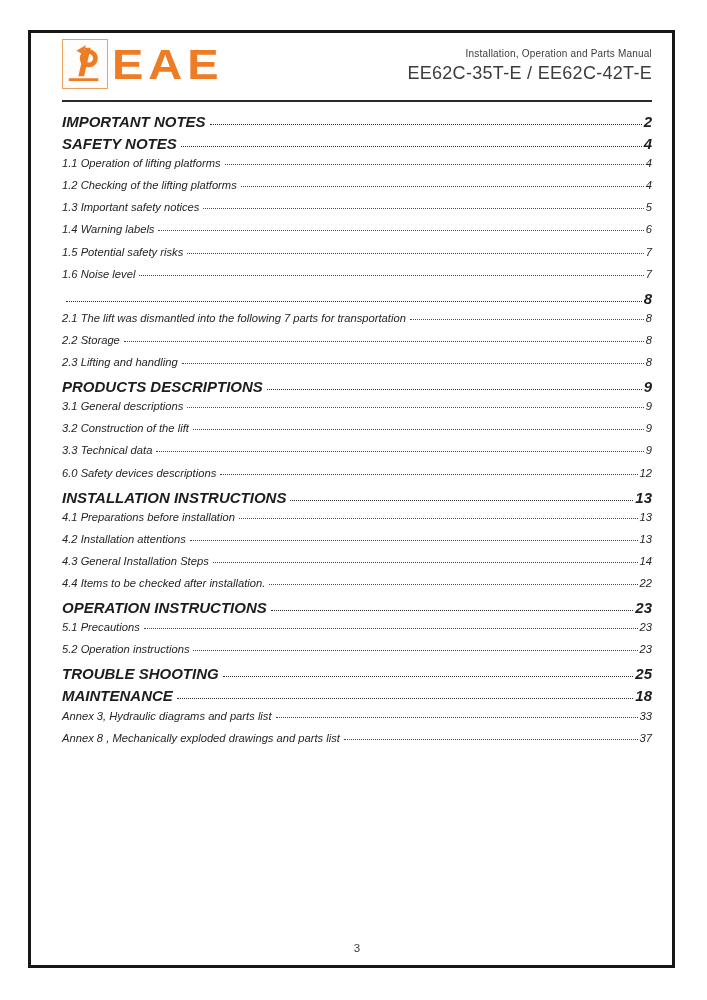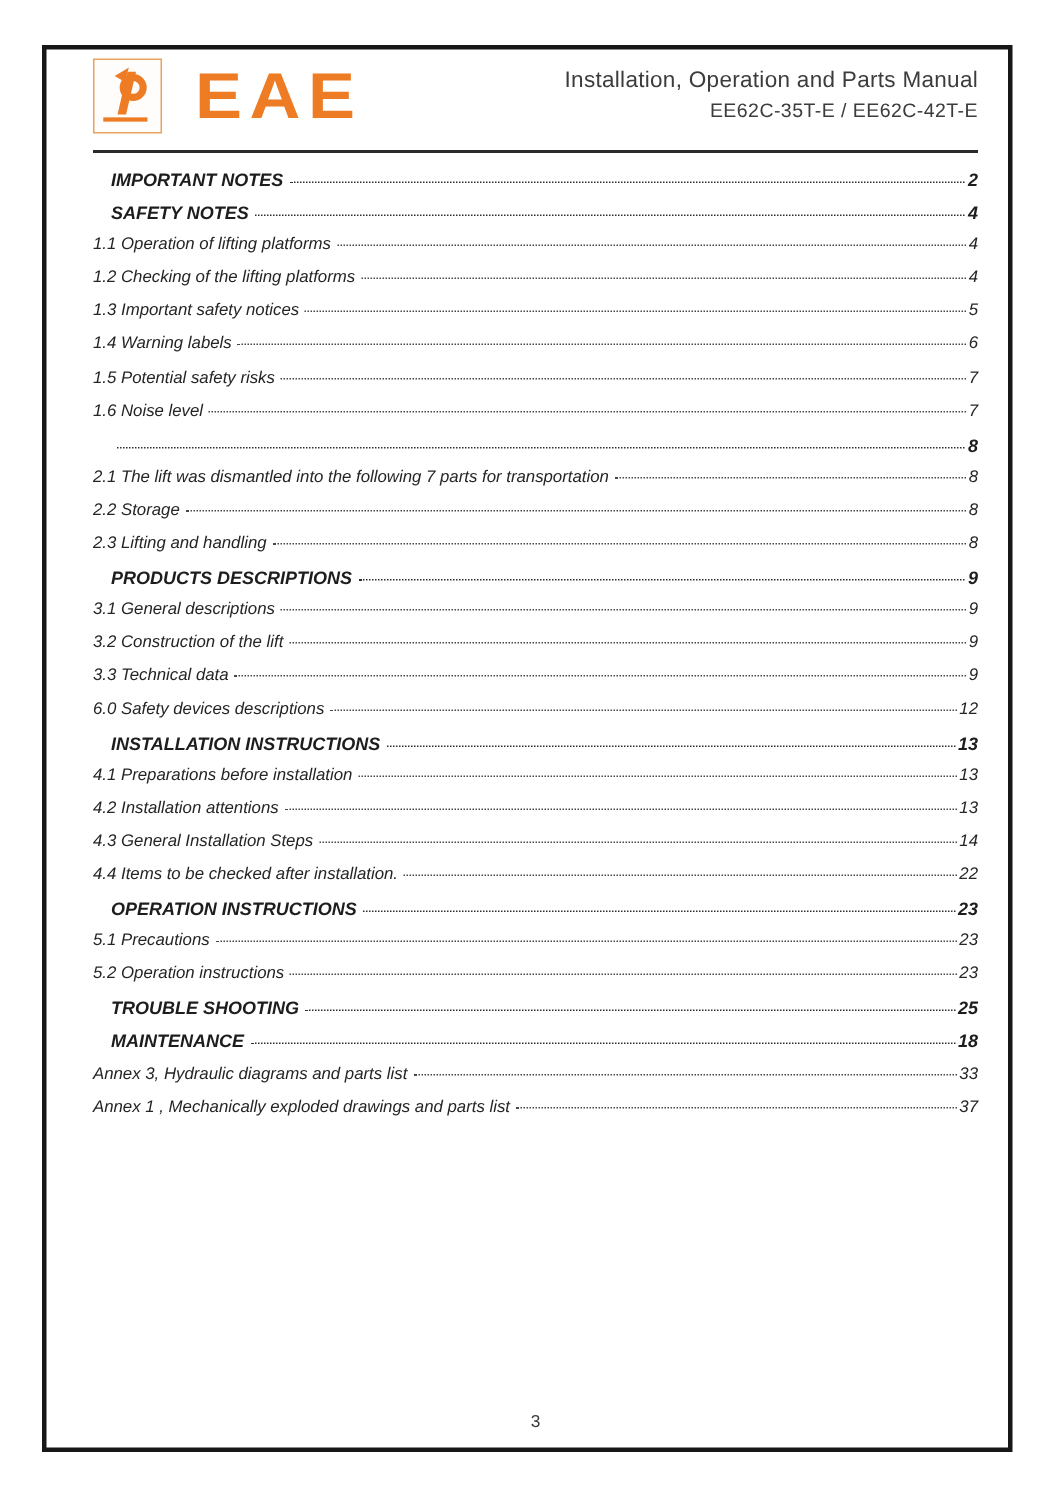--- a/index.html
+++ b/index.html
@@ -33,21 +33,21 @@
   .header-row {
     display: flex;
     justify-content: space-between;
     align-items: flex-start;
     margin-top: 6px;
     height: 52px;
   }
   .logo-wrap {
     display: flex;
     align-items: center;
-    gap: 22px;
+    gap: 4px;
   }
   .logo-box {
     width: 46px;
     height: 50px;
     border: 1px solid #e9a25f;
     box-sizing: border-box;
     display: flex;
     align-items: center;
     justify-content: center;
     background: #fffdfb;
@@ -58,26 +58,26 @@
     letter-spacing: 5px;
     line-height: 50px;
     transform: scaleY(0.92);
   }
   .header-right {
     text-align: right;
     padding-top: 5px;
     color: #3c3c3c;
   }
   .header-title {
-    font-size: 15px;
+    font-size: 10px;
     letter-spacing: 0.2px;
     line-height: 19px;
   }
   .header-models {
-    font-size: 13px;
+    font-size: 18px;
     line-height: 17px;
     margin-top: 2px;
     letter-spacing: 0.3px;
   }
   .header-rule {
     margin-top: 9px;
     border-bottom: 2px solid #2b2b2b;
   }
   
   .toc {
@@ -87,23 +87,22 @@
   }
   .toc-row {
     display: flex;
     align-items: baseline;
     height: 22.1px;
     font-size: 11.2px;
     cursor: default;
   }
   .toc-row.chapter {
     font-weight: bold;
-    font-size: 12px;
+    font-size: 15px;
     color: #1d1d1d;
-    margin-left: 12px;
   }
   .toc-label {
     white-space: nowrap;
     flex: 0 0 auto;
   }
   .toc-leader {
     flex: 1 1 auto;
     border-bottom: 1.6px dotted #474747;
     position: relative;
     top: -2px;
@@ -289,21 +288,21 @@
     <span class="toc-label">MAINTENANCE</span>
     <span class="toc-leader"></span>
     <span class="toc-page">18</span>
   </div>
         <div class="toc-row">
     <span class="toc-label">Annex 3, Hydraulic diagrams and parts list</span>
     <span class="toc-leader"></span>
     <span class="toc-page">33</span>
   </div>
         <div class="toc-row">
-    <span class="toc-label">Annex 1 , Mechanically exploded drawings and parts list</span>
+    <span class="toc-label">Annex 8 , Mechanically exploded drawings and parts list</span>
     <span class="toc-leader"></span>
     <span class="toc-page">37</span>
   </div>
       </div>
 
     <div class="footer">3</div>
   </div>
 </div>
 
 </body></html>

